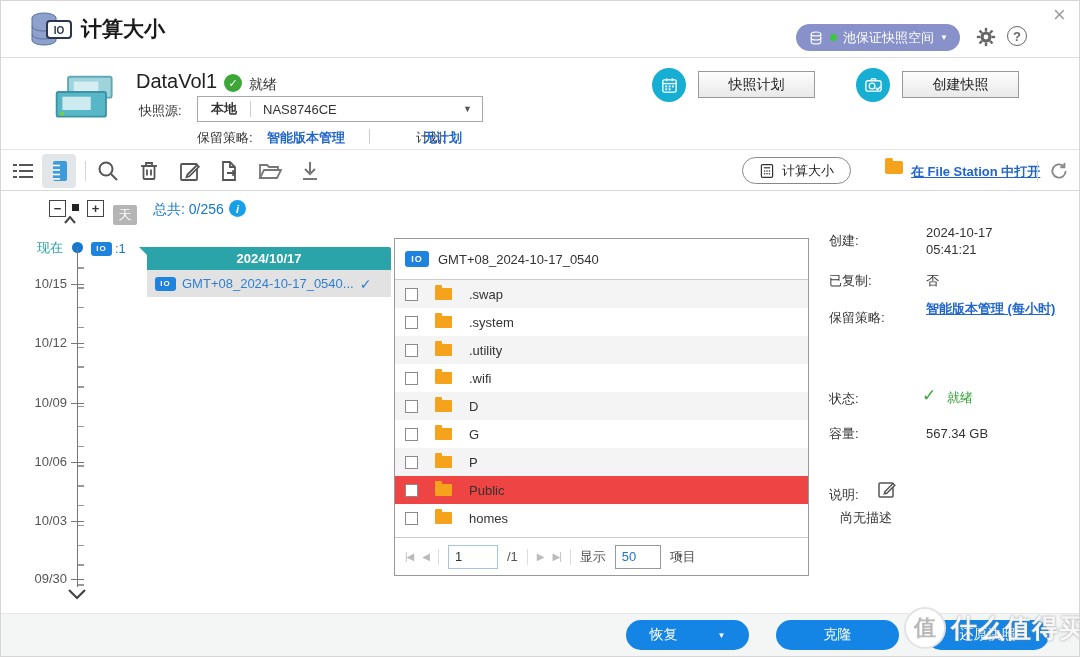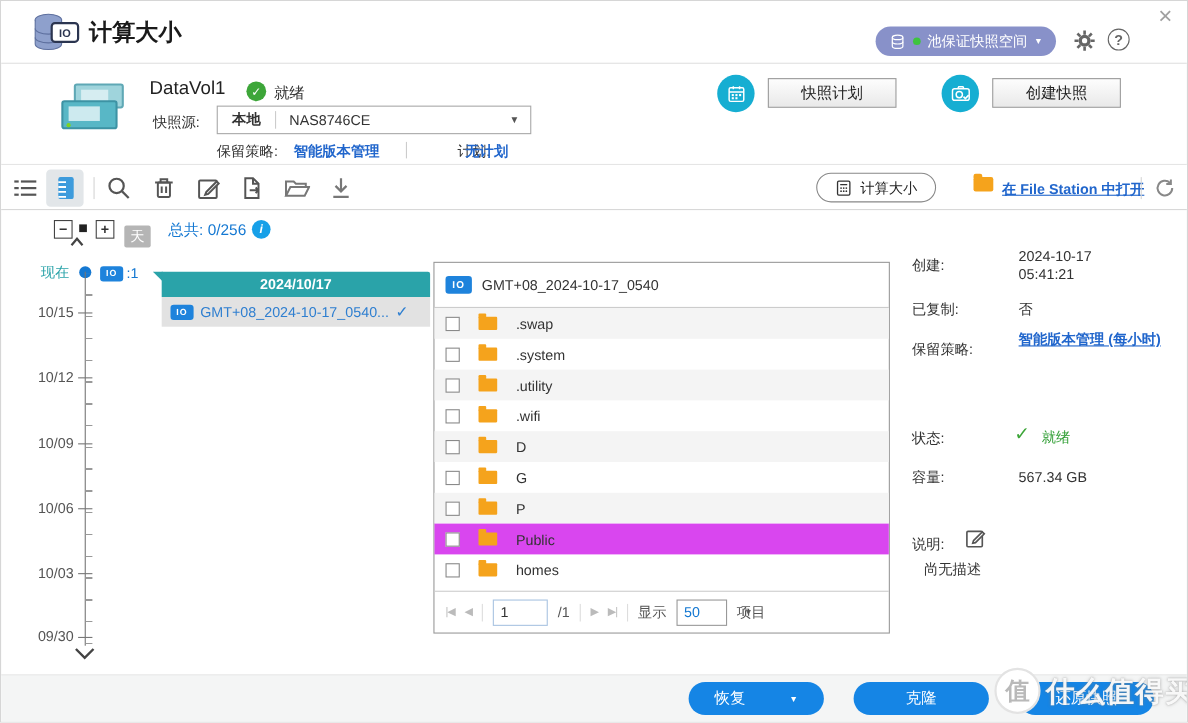--- a/index.html
+++ b/index.html
@@ -12,21 +12,21 @@
   .app-title{position:absolute;left:80px;top:14px;font-size:21px;font-weight:bold;color:#1a1a1a;}
   .pool-pill{position:absolute;left:795px;top:23px;height:27px;min-width:160px;background:#8891c9;border:none;
              border-radius:14px;display:flex;align-items:center;gap:6px;padding:0 12px;color:#fff;font-size:13px;cursor:pointer;}
   .green-dot{width:7px;height:7px;border-radius:50%;background:#3ec43e;display:inline-block;}
   .pill-arrow{font-size:8px;color:#fff;}
   .gear{position:absolute;left:974px;top:25px;width:22px;height:22px;cursor:pointer;}
   .helpc{position:absolute;left:1006px;top:25px;width:20px;height:20px;border:1.6px solid #666;border-radius:50%;
          display:flex;align-items:center;justify-content:center;font-size:13px;font-weight:bold;color:#666;cursor:pointer;}
   .closex{position:absolute;left:1052px;top:3px;font-size:22px;color:#a0a0a0;cursor:pointer;line-height:1;}
   
-  .vol-name{position:absolute;left:135px;top:69px;font-size:17px;color:#222;}
+  .vol-name{position:absolute;left:135px;top:69px;font-size:20px;color:#222;}
   .ok-circle{position:absolute;left:223px;top:73px;width:18px;height:18px;border-radius:50%;background:#3da639;
              color:#fff;font-size:11px;display:flex;align-items:center;justify-content:center;font-weight:bold;}
   .vol-status{position:absolute;left:248px;top:75px;font-size:14px;color:#333;}
   .lbl{font-size:13px;color:#333;}
   .src-box{position:absolute;left:196px;top:95px;width:286px;height:26px;border:1px solid #a8a8a8;background:#fff;
            display:flex;align-items:center;font-size:13px;cursor:pointer;}
   .src-scope{font-weight:bold;padding:0 13px;}
   .src-sep{width:1px;height:16px;background:#ccc;}
   .src-name{padding:0 12px;flex:1;}
   .src-arrow{font-size:9px;color:#555;padding-right:10px;}
@@ -72,21 +72,21 @@
   .bubble-tail{position:absolute;left:138px;top:246px;width:0;height:0;border-bottom:9px solid transparent;border-right:9px solid #2aa3a9;}
   .bubble-row{position:absolute;left:146px;top:269px;width:244px;height:27px;background:#e2e2e2;display:flex;
               align-items:center;gap:6px;padding:0 8px;cursor:pointer;}
   .bubble-name{font-size:13px;color:#2f7fd0;white-space:nowrap;}
   .blue-check{color:#2f7fd0;font-size:14px;font-weight:bold;}
   
   .fpanel{position:absolute;left:393px;top:237px;width:415px;height:338px;border:1px solid #999;background:#fff;display:flex;flex-direction:column;}
   .fp-hdr{height:41px;border-bottom:1px solid #ccc;display:flex;align-items:center;gap:9px;padding:0 10px;font-size:13px;color:#333;}
   .frow{height:28px;display:flex;align-items:center;gap:0;padding:0 10px;cursor:pointer;}
   .frow.stripe{background:#f4f4f4;}
-  .frow.sel{background:#d946ef;}
+  .frow.sel{background:#ef4444;}
   .cb{width:13px;height:13px;border:1px solid #8a8a8a;background:#fff;margin-right:17px;flex:none;cursor:pointer;}
   .folder-ic{width:17px;height:12px;background:#f5a31c;border-radius:1px;position:relative;margin-right:17px;flex:none;}
   .folder-ic::before{content:"";position:absolute;top:-3px;left:0;width:7px;height:4px;background:#f5a31c;border-radius:1px 1px 0 0;}
   .fname{font-size:13px;color:#333;}
   .fp-pag{margin-top:auto;height:38px;border-top:1px solid #ccc;display:flex;align-items:center;gap:9px;padding:0 10px;font-size:13px;color:#555;}
   .pg-ic{color:#bbb;font-size:10px;letter-spacing:-1px;cursor:pointer;}
   .pg-sep{width:1px;height:16px;background:#ddd;}
   .pg-input{width:50px;height:24px;border:1px solid #a9c4e2;font-size:13px;padding:0 6px;color:#333;font-family:inherit;}
   .pgsize{width:46px;height:24px;border:1px solid #999;display:flex;align-items:center;justify-content:space-between;
           padding:0 6px;cursor:pointer;gap:40px;}

